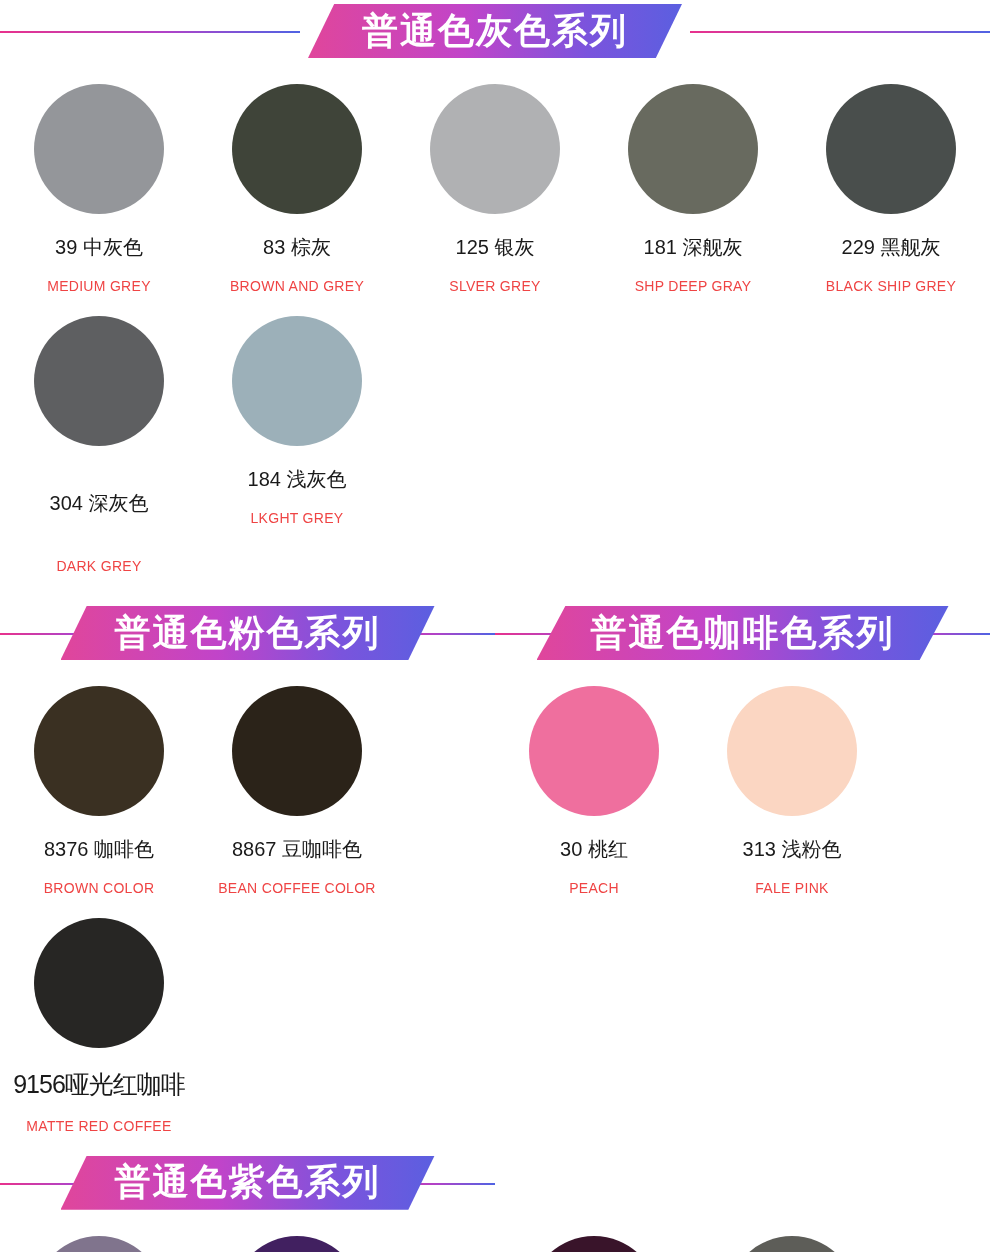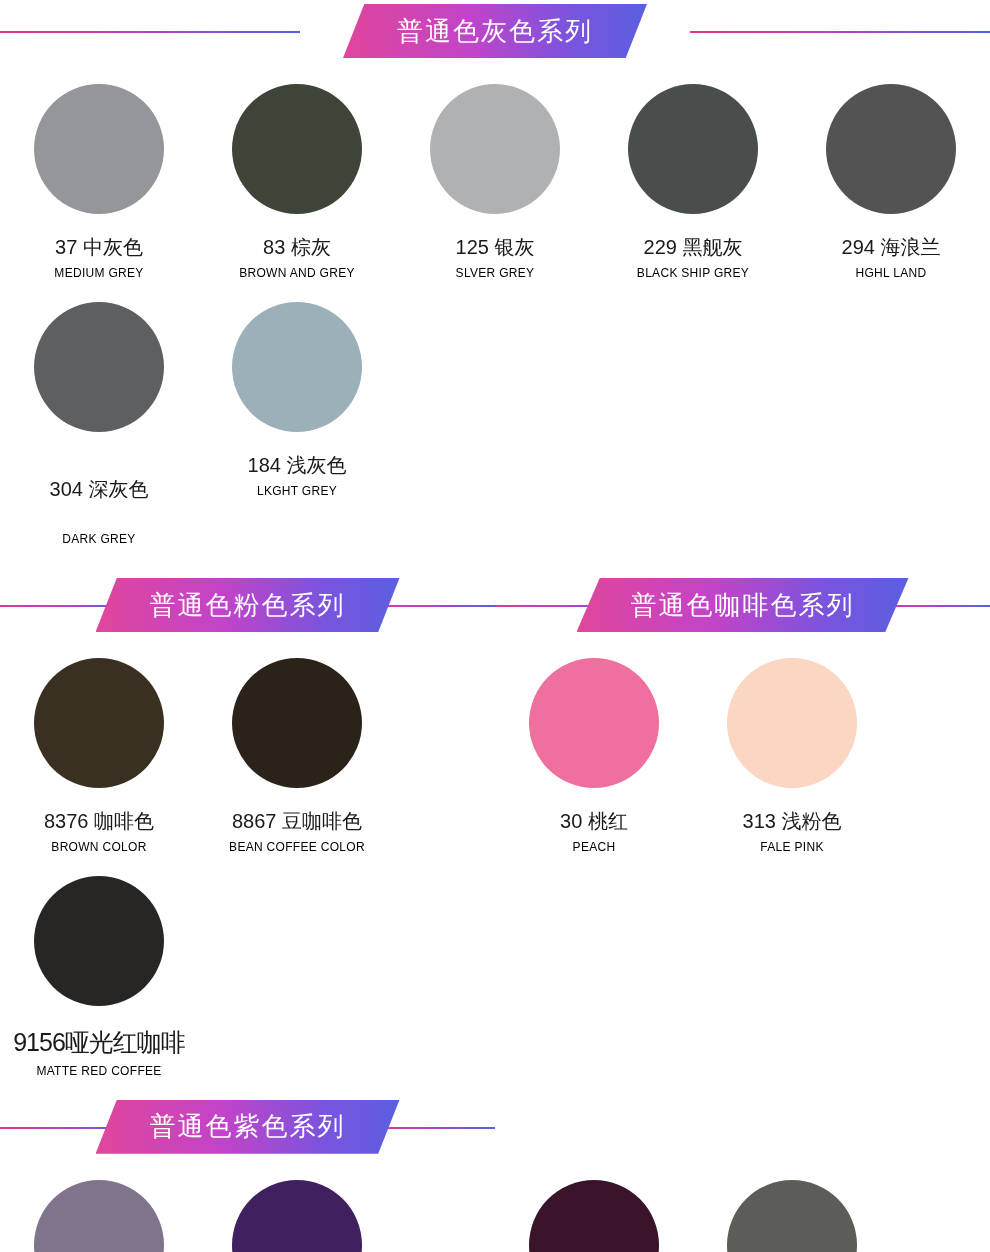--- a/index.html
+++ b/index.html
@@ -46,22 +46,22 @@
     height: 54px;
     padding: 0 54px;
     display: flex;
     align-items: center;
     justify-content: center;
     background: linear-gradient(90deg, #e0469b 0%, #c144c9 42%, #7a54dd 75%, #5b5fe0 100%);
     clip-path: polygon(7% 0, 100% 0, 93% 100%, 0% 100%);
   }
   .banner .plate-title {
     color: #ffffff;
-    font-size: 26px;
-    font-weight: normal;
+    font-size: 36px;
+    font-weight: bold;
     letter-spacing: 2px;
     white-space: nowrap;
   }
 
   
   .grid {
     display: flex;
     flex-wrap: wrap;
     width: 990px;
   }
@@ -86,23 +86,23 @@
   }
   .label-cn {
     margin-top: 22px;
     font-size: 20px;
     color: #1a1a1a;
     white-space: nowrap;
     line-height: 1.15;
   }
   .label-cn.tight { letter-spacing: -1px; font-size: 25px; }
   .label-en {
-    margin-top: 7px;
-    font-size: 12px;
-    color: #000000;
+    margin-top: 19px;
+    font-size: 14px;
+    color: #ef4444;
     letter-spacing: 0.3px;
     white-space: nowrap;
   }
 
   .sec-gap { height: 28px; }
   .sec-gap.sm { height: 18px; }
 </style>
 </head>
 <body>
 
@@ -113,42 +113,42 @@
           <div class="line left" style="width: 300px;"></div>
           <div class="line right" style="width: 300px;"></div>
           <div class="plate">
             <div class="plate-title">普通色灰色系列</div>
           </div>
         </div>
       </div>
       <div class="grid cols5" style="width: 990px;">
         <div class="cell" style="width: 198px;">
           <div class="dot" style="background: rgb(148, 150, 154);"></div>
-          <div class="label-cn">37 中灰色</div>
+          <div class="label-cn">39 中灰色</div>
           <div class="label-en">MEDIUM GREY</div>
         </div>
         <div class="cell" style="width: 198px;">
           <div class="dot" style="background: rgb(63, 68, 57);"></div>
           <div class="label-cn">83 棕灰</div>
           <div class="label-en">BROWN AND GREY</div>
         </div>
         <div class="cell" style="width: 198px;">
           <div class="dot" style="background: rgb(176, 177, 179);"></div>
           <div class="label-cn">125 银灰</div>
           <div class="label-en">SLVER GREY</div>
         </div>
         <div class="cell" style="width: 198px;">
+          <div class="dot" style="background: rgb(104, 106, 95);"></div>
+          <div class="label-cn">181 深舰灰</div>
+          <div class="label-en">SHP DEEP GRAY</div>
+        </div>
+        <div class="cell" style="width: 198px;">
           <div class="dot" style="background: rgb(73, 78, 76);"></div>
           <div class="label-cn">229 黑舰灰</div>
           <div class="label-en">BLACK SHIP GREY</div>
-        </div>
-        <div class="cell" style="width: 198px;">
-          <div class="dot" style="background: rgb(83, 83, 83);"></div>
-          <div class="label-cn">294 海浪兰</div>
-          <div class="label-en">HGHL LAND</div>
         </div>
         <div class="cell" style="width: 198px; gap: 24px;">
           <div class="dot" style="background: rgb(94, 95, 97);"></div>
           <div class="label-cn">304 深灰色</div>
           <div class="label-en">DARK GREY</div>
         </div>
         <div class="cell" style="width: 198px;">
           <div class="dot" style="background: rgb(156, 176, 185);"></div>
           <div class="label-cn">184 浅灰色</div>
           <div class="label-en">LKGHT GREY</div>

